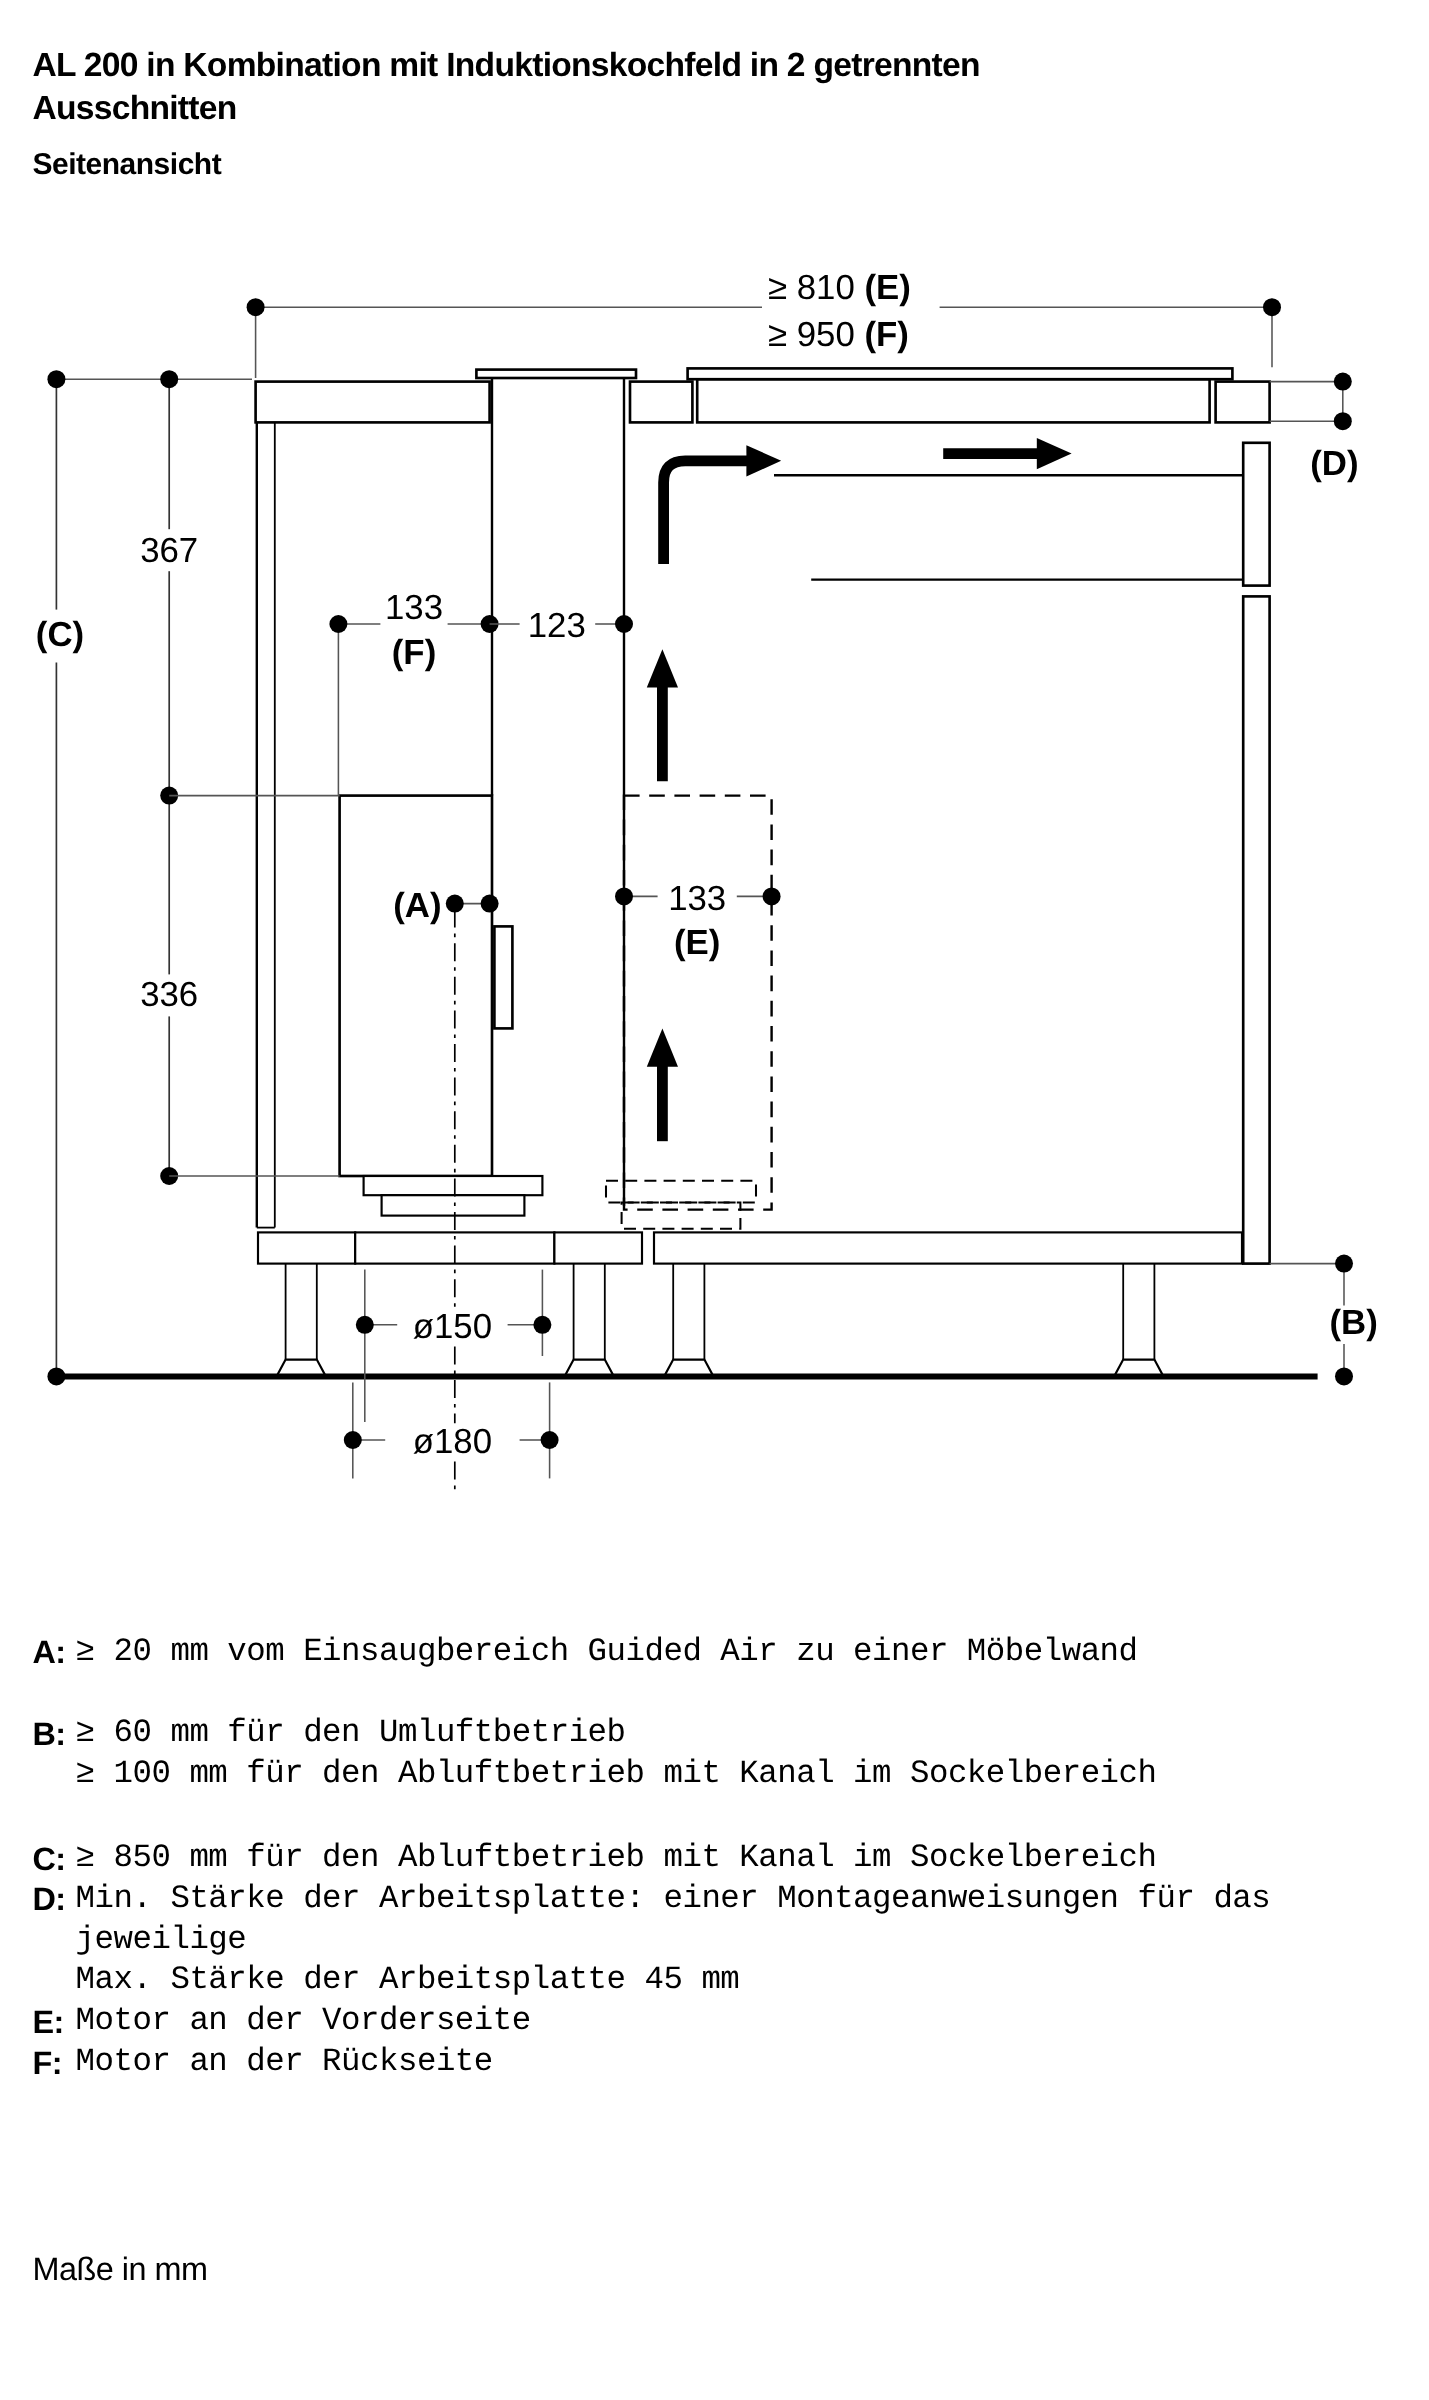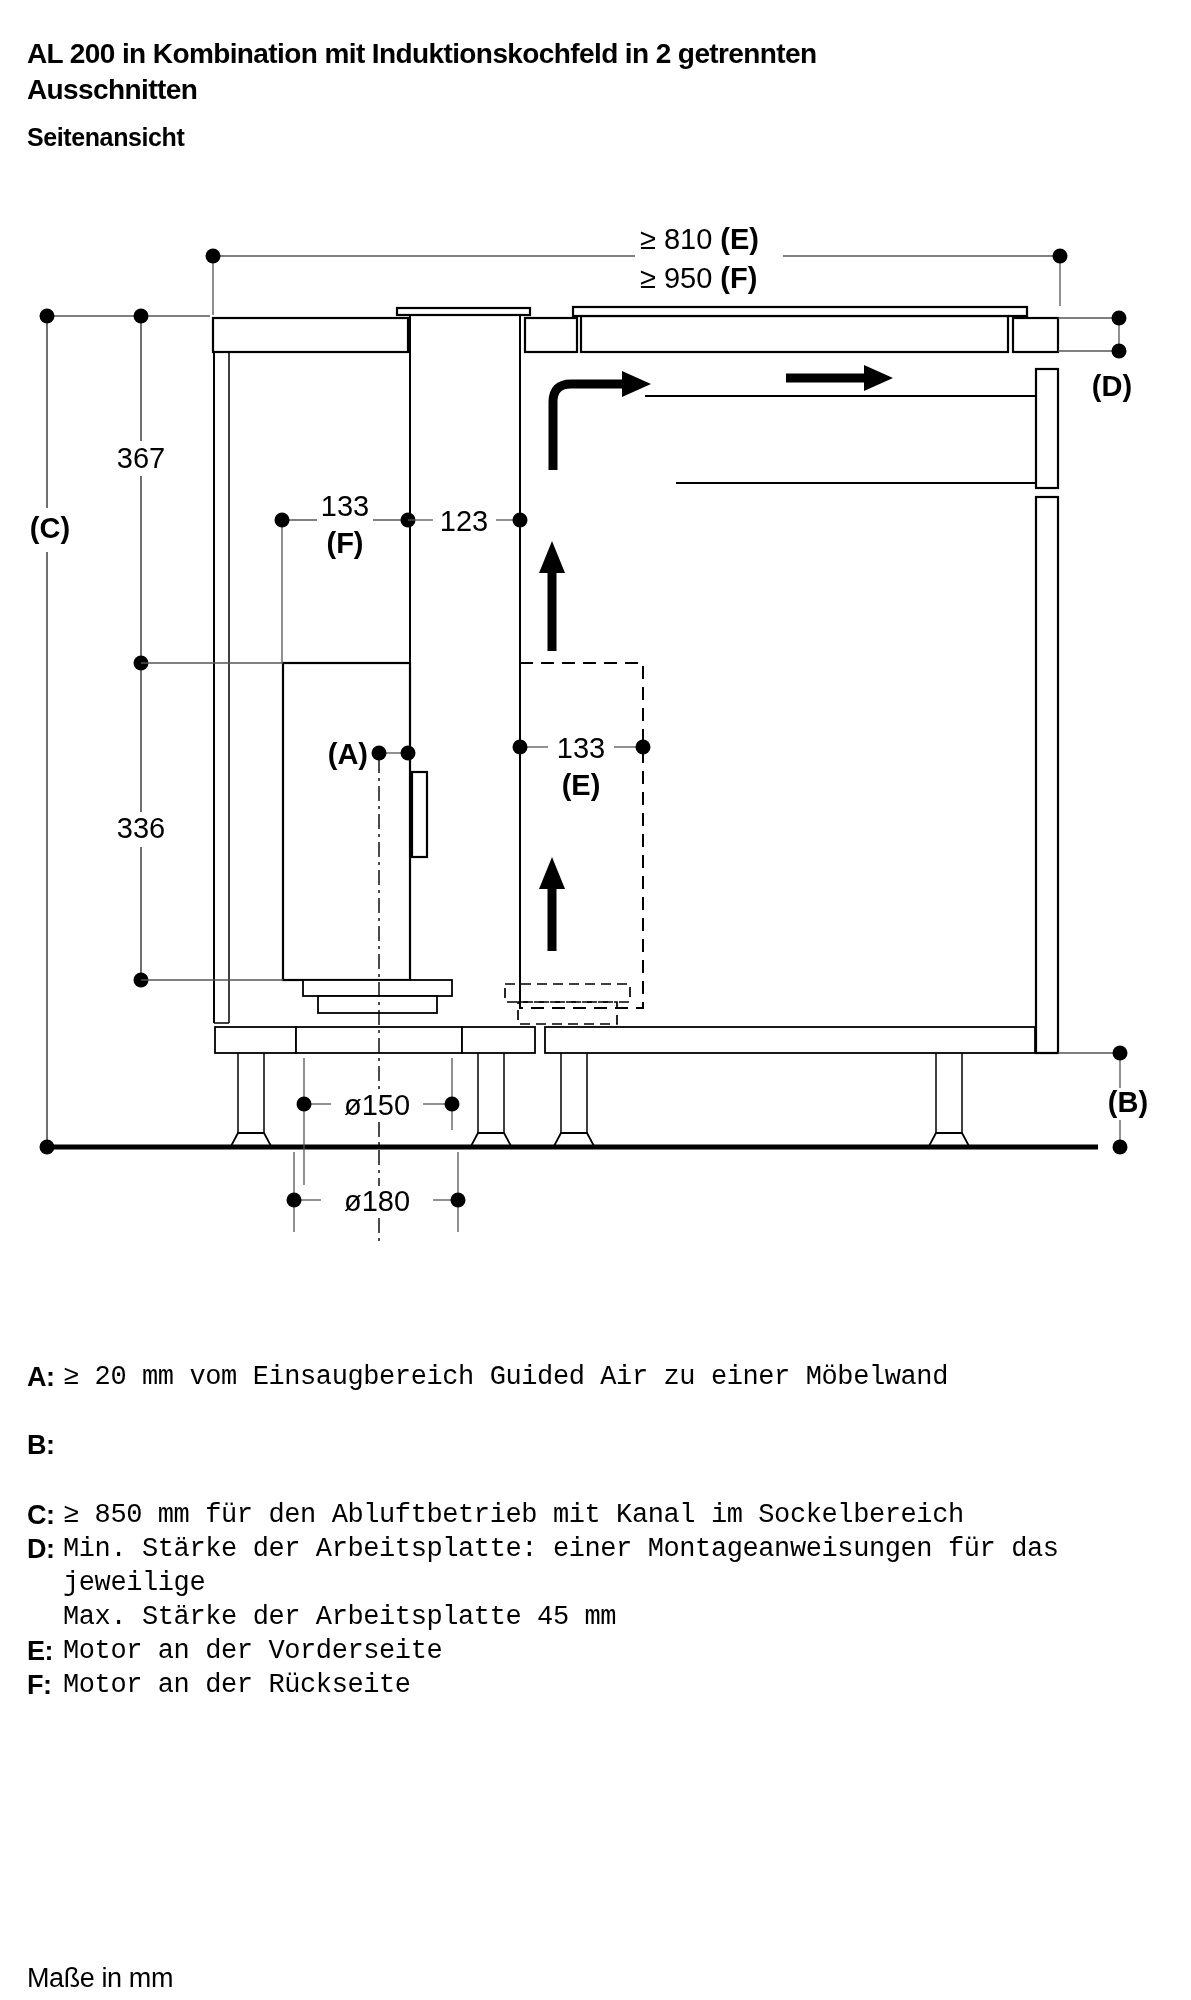--- a/index.html
+++ b/index.html
@@ -25,21 +25,21 @@
   svg text.b, svg tspan.b{font-weight:bold;}
   .legend{position:absolute;left:27px;top:1360px;width:1150px;
           font-size:27px;line-height:34px;letter-spacing:-0.4px;}
   .lg-row{display:flex;}
   .lg-key{width:36px;flex:none;font-weight:bold;}
   .lg-lines{flex:1;}
   .lg-lines span{display:block;font-family:Liberation Mono, monospace;}
   .mbA{margin-bottom:34px;}
   .mbB{margin-bottom:36px;}
   .lg-arrow-icon{display:inline-block;margin-top:8px;}
-  .note{position:absolute;left:27px;top:1963px;font-size:27px;letter-spacing:-0.4px;}
+  .note{position:absolute;left:27px;top:1876px;font-size:27px;letter-spacing:-0.4px;}
 </style>
 </head>
 <body>
 
 <div class="page">
 
   <div class="title-block">
     <div class="t1">
       <span>AL 200 in Kombination mit Induktionskochfeld in 2 getrennten</span><br>
       <span>Ausschnitten</span>
@@ -263,20 +263,22 @@
   <div class="legend">
     <div class="lg-row mbA">
       <span class="lg-key">A:</span>
       <span class="lg-lines">
           <span>≥ 20 mm vom Einsaugbereich Guided Air zu einer Möbelwand</span>
         </span>
     </div>
     <div class="lg-row mbB">
       <span class="lg-key">B:</span>
       <span class="lg-lines">
+        <span>≥ 60 mm für den Umluftbetrieb</span>
+        <span>≥ 100 mm für den Abluftbetrieb mit Kanal im Sockelbereich</span>
       </span>
     </div>
     <div class="lg-row">
       <span class="lg-key">C:</span>
       <span class="lg-lines">
           <span>≥ 850 mm für den Abluftbetrieb mit Kanal im Sockelbereich</span>
         </span>
     </div>
     <div class="lg-row">
       <span class="lg-key">D:</span>

